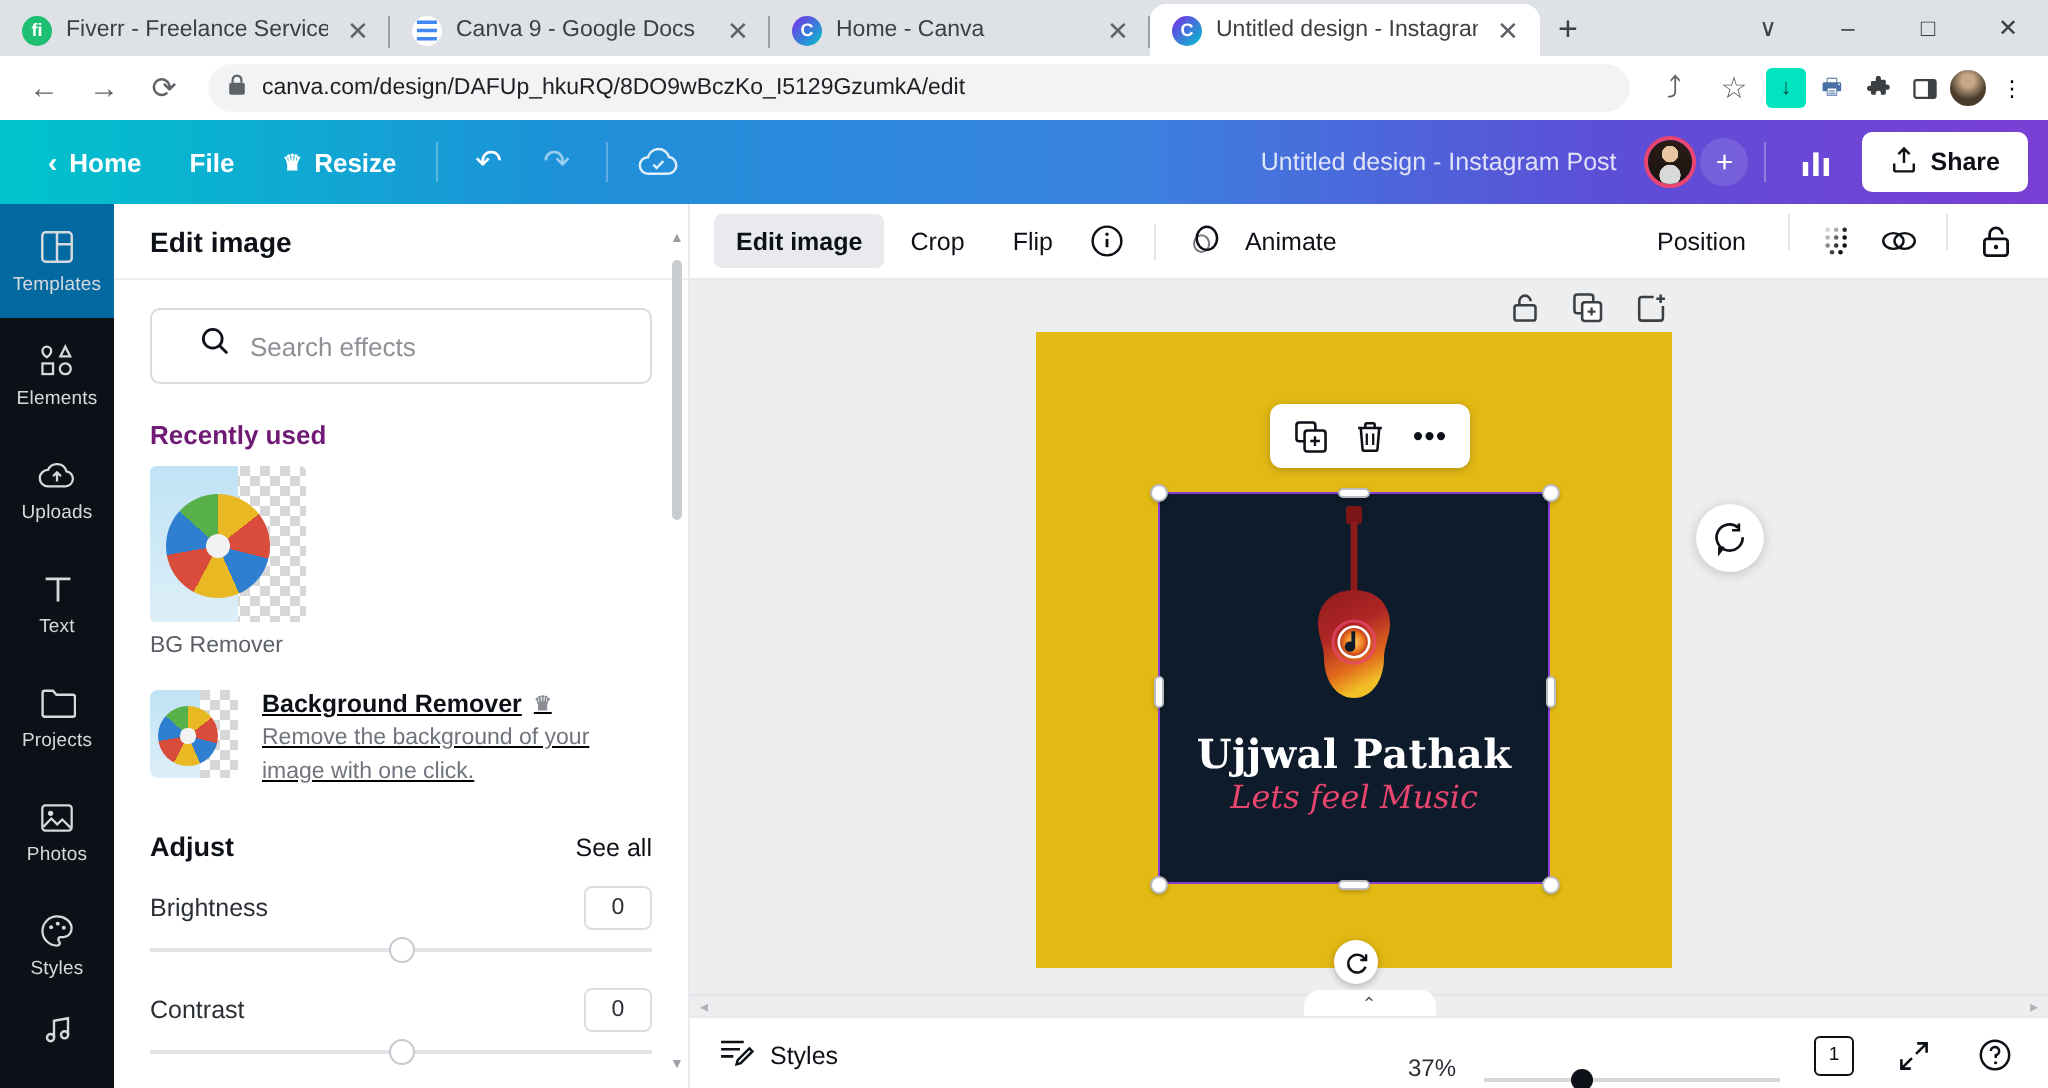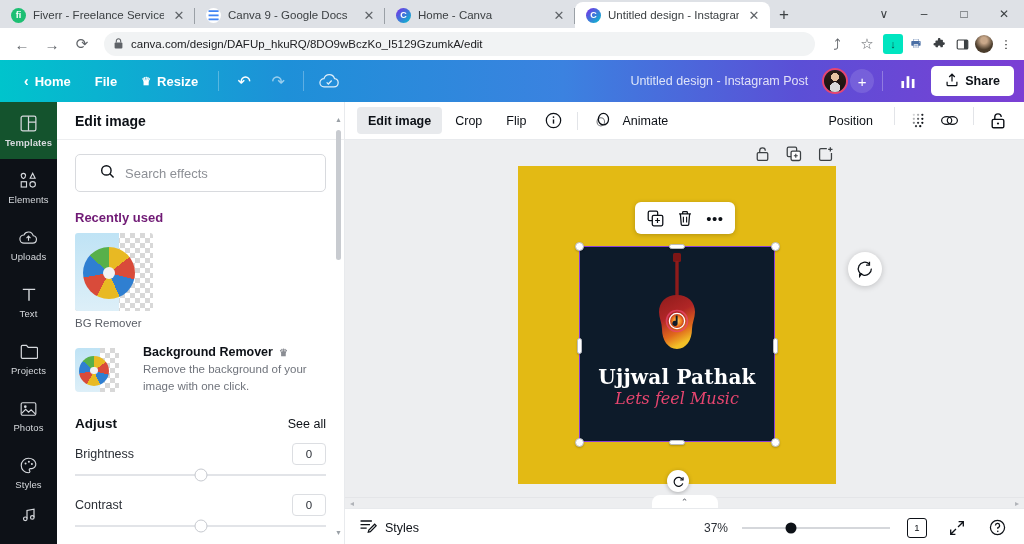--- a/index.html
+++ b/index.html
@@ -159,21 +159,21 @@
   
   .rail {
     width: 57px; background: #0d1117;
     flex: none; overflow: hidden;
   }
   .rail-item {
     height: 57px; display: flex; flex-direction: column;
     align-items: center; justify-content: center; gap: 3px;
     color: #d6d9dd;
   }
-  .rail-item.active { background: #14532d; font-weight: bold; }
+  .rail-item.active { background: #0369a1; }
   .rail-ico {
     height: 20px; display: flex; align-items: center;
     justify-content: center;
   }
   .rail-label { font-size: 9.5px; letter-spacing: .1px; }
 
   
   .panel {
     width: 288px; background: #fff; flex: none;
     display: flex; flex-direction: column;
@@ -223,21 +223,21 @@
   }
   .ball::after {
     content: ""; position: absolute;
     left: 38%; top: 38%; width: 24%; height: 24%;
     background: #f2f2f2; border-radius: 50%;
   }
   .thumb-cap {
     font-size: 11.5px; color: #5a5e66; margin-top: 6px;
   }
   .feature-row {
-    display: flex; gap: 24px; margin-top: 16px; align-items: center;
+    display: flex; gap: 12px; margin-top: 16px; align-items: flex-start; text-decoration: underline;
   }
   .thumb-sm {
     width: 44px; height: 44px; border-radius: 4px;
     position: relative; overflow: hidden; flex: none;
   }
   .feature-title {
     font-size: 12.5px; font-weight: 700;
     color: #0d1117; display: flex; align-items: center; gap: 6px;
   }
   .crown { font-size: 10px; color: #8a8d93; }
@@ -388,21 +388,21 @@
     height: 38px; background: #fff; display: flex;
     align-items: center; padding: 0 14px;
     border-top: 1px solid #e8eaed; gap: 10px;
   }
   .notes-btn {
     display: flex; align-items: center; gap: 8px;
     font-size: 12.5px; color: #0d1117;
   }
   .zoom-wrap {
     margin-left: auto; display: flex;
-    align-items: center; gap: 14px;
+    align-items: flex-end; gap: 14px;
   }
   .zoom-pct { font-size: 12px; color: #2b2f36; }
   .zoom-track {
     width: 148px; height: 2px;
     background: #d5d7db; position: relative;
   }
   .zoom-knob {
     position: absolute; left: 33%; top: 50%;
     transform: translate(-50%,-50%);
     width: 11px; height: 11px;

